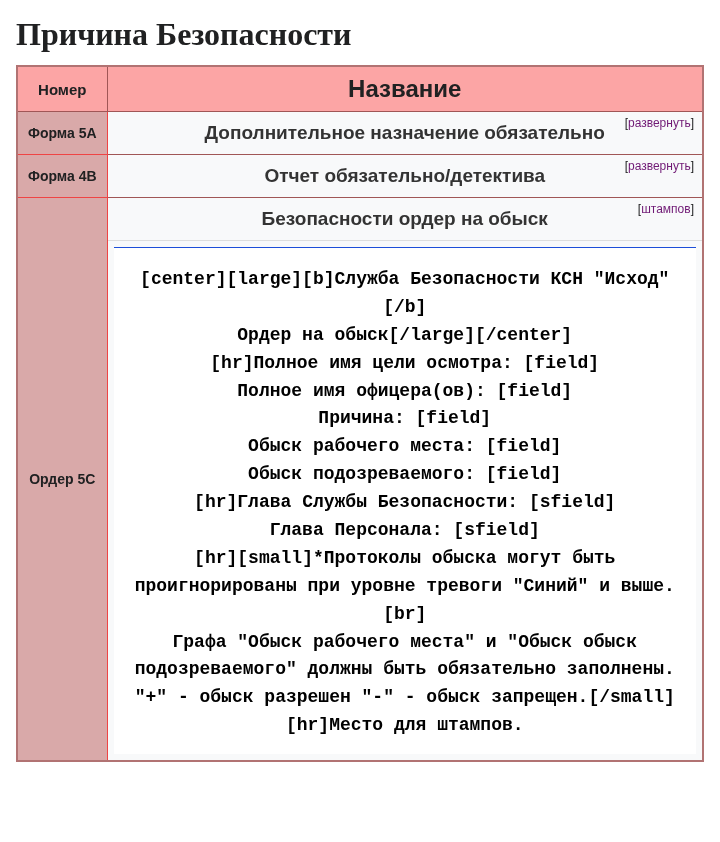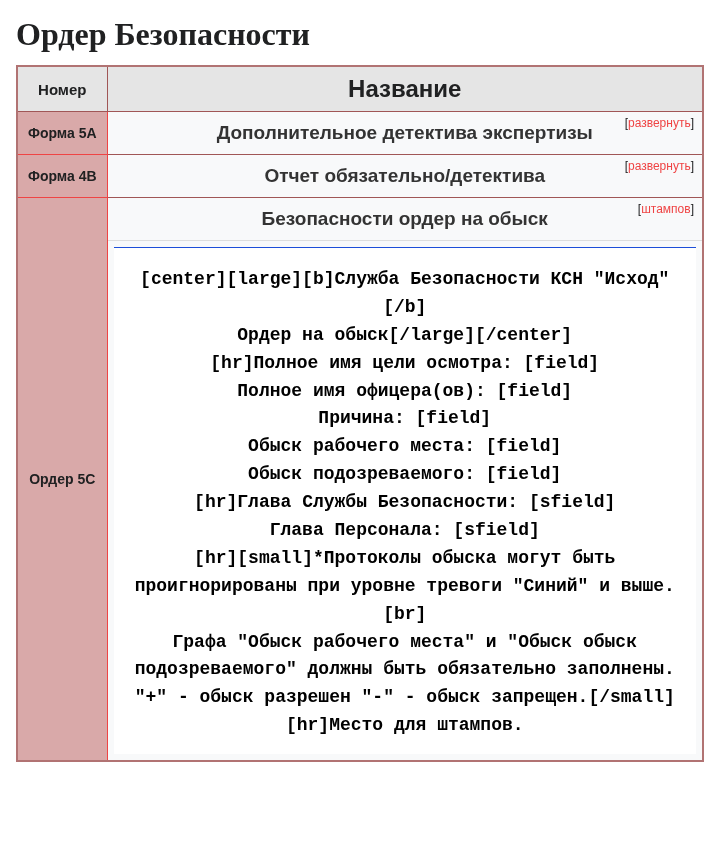--- a/index.html
+++ b/index.html
@@ -15,21 +15,21 @@
     font-weight: bold;
     margin: 0 0 12px 0;
     font-family: Georgia, 'Times New Roman', serif;
   }
   table.forms {
     border-collapse: collapse;
     width: 100%;
     border: 2px solid #b17373;
   }
   table.forms th {
-    background: #e5e5e5;
+    background: #fca5a5;
     color: #202122;
     font-weight: bold;
     text-align: center;
     padding: 8px 6px;
     border: 1px solid #a05656;
     font-family: Arial, sans-serif;
     margin-left: 41px;
   }
   th.col-num { width: 90px; font-size: 15px; }
   th.col-name { font-size: 24px; }
@@ -62,57 +62,57 @@
     color: #333;
   }
   .toggle {
     position: absolute;
     right: 8px;
     top: 4px;
     font-size: 12px;
     color: #202122;
   }
   .toggle a {
-    color: #ef4444;
+    color: #701a75;
     text-decoration: none;
     cursor: pointer;
   }
   .form-body {
     padding: 18px 10px 14px 10px;
     font-family: 'Courier New', Courier, monospace;
     font-size: 18px;
     font-weight: bold;
     text-align: center;
     line-height: 1.55;
     color: #000;
     white-space: pre-line;
     border-top: 1px solid #1d4ed8;
     margin: 6px;
     background: #fff;
   }
 </style>
 </head>
 <body>
 
-<h1>Ордер Безопасности</h1>
+<h1>Причина Безопасности</h1>
 
 <table class="forms">
   <thead>
     <tr>
       <th class="col-num">Номер</th>
       <th class="col-name">Название</th>
     </tr>
   </thead>
   <tbody>
     <tr>
       <td class="form-num">Форма 5A</td>
       <td class="form-cell">
         <div class="form-head no-border">
           <div class="toggle">[<a>развернуть</a>]</div>
-          <div class="form-title">Дополнительное детектива экспертизы</div>
+          <div class="form-title">Дополнительное назначение обязательно</div>
         </div>
       </td>
     </tr>
     <tr>
       <td class="form-num">Форма 4B</td>
       <td class="form-cell">
         <div class="form-head no-border">
           <div class="toggle">[<a>развернуть</a>]</div>
           <div class="form-title">Отчет обязательно/детектива</div>
         </div>

